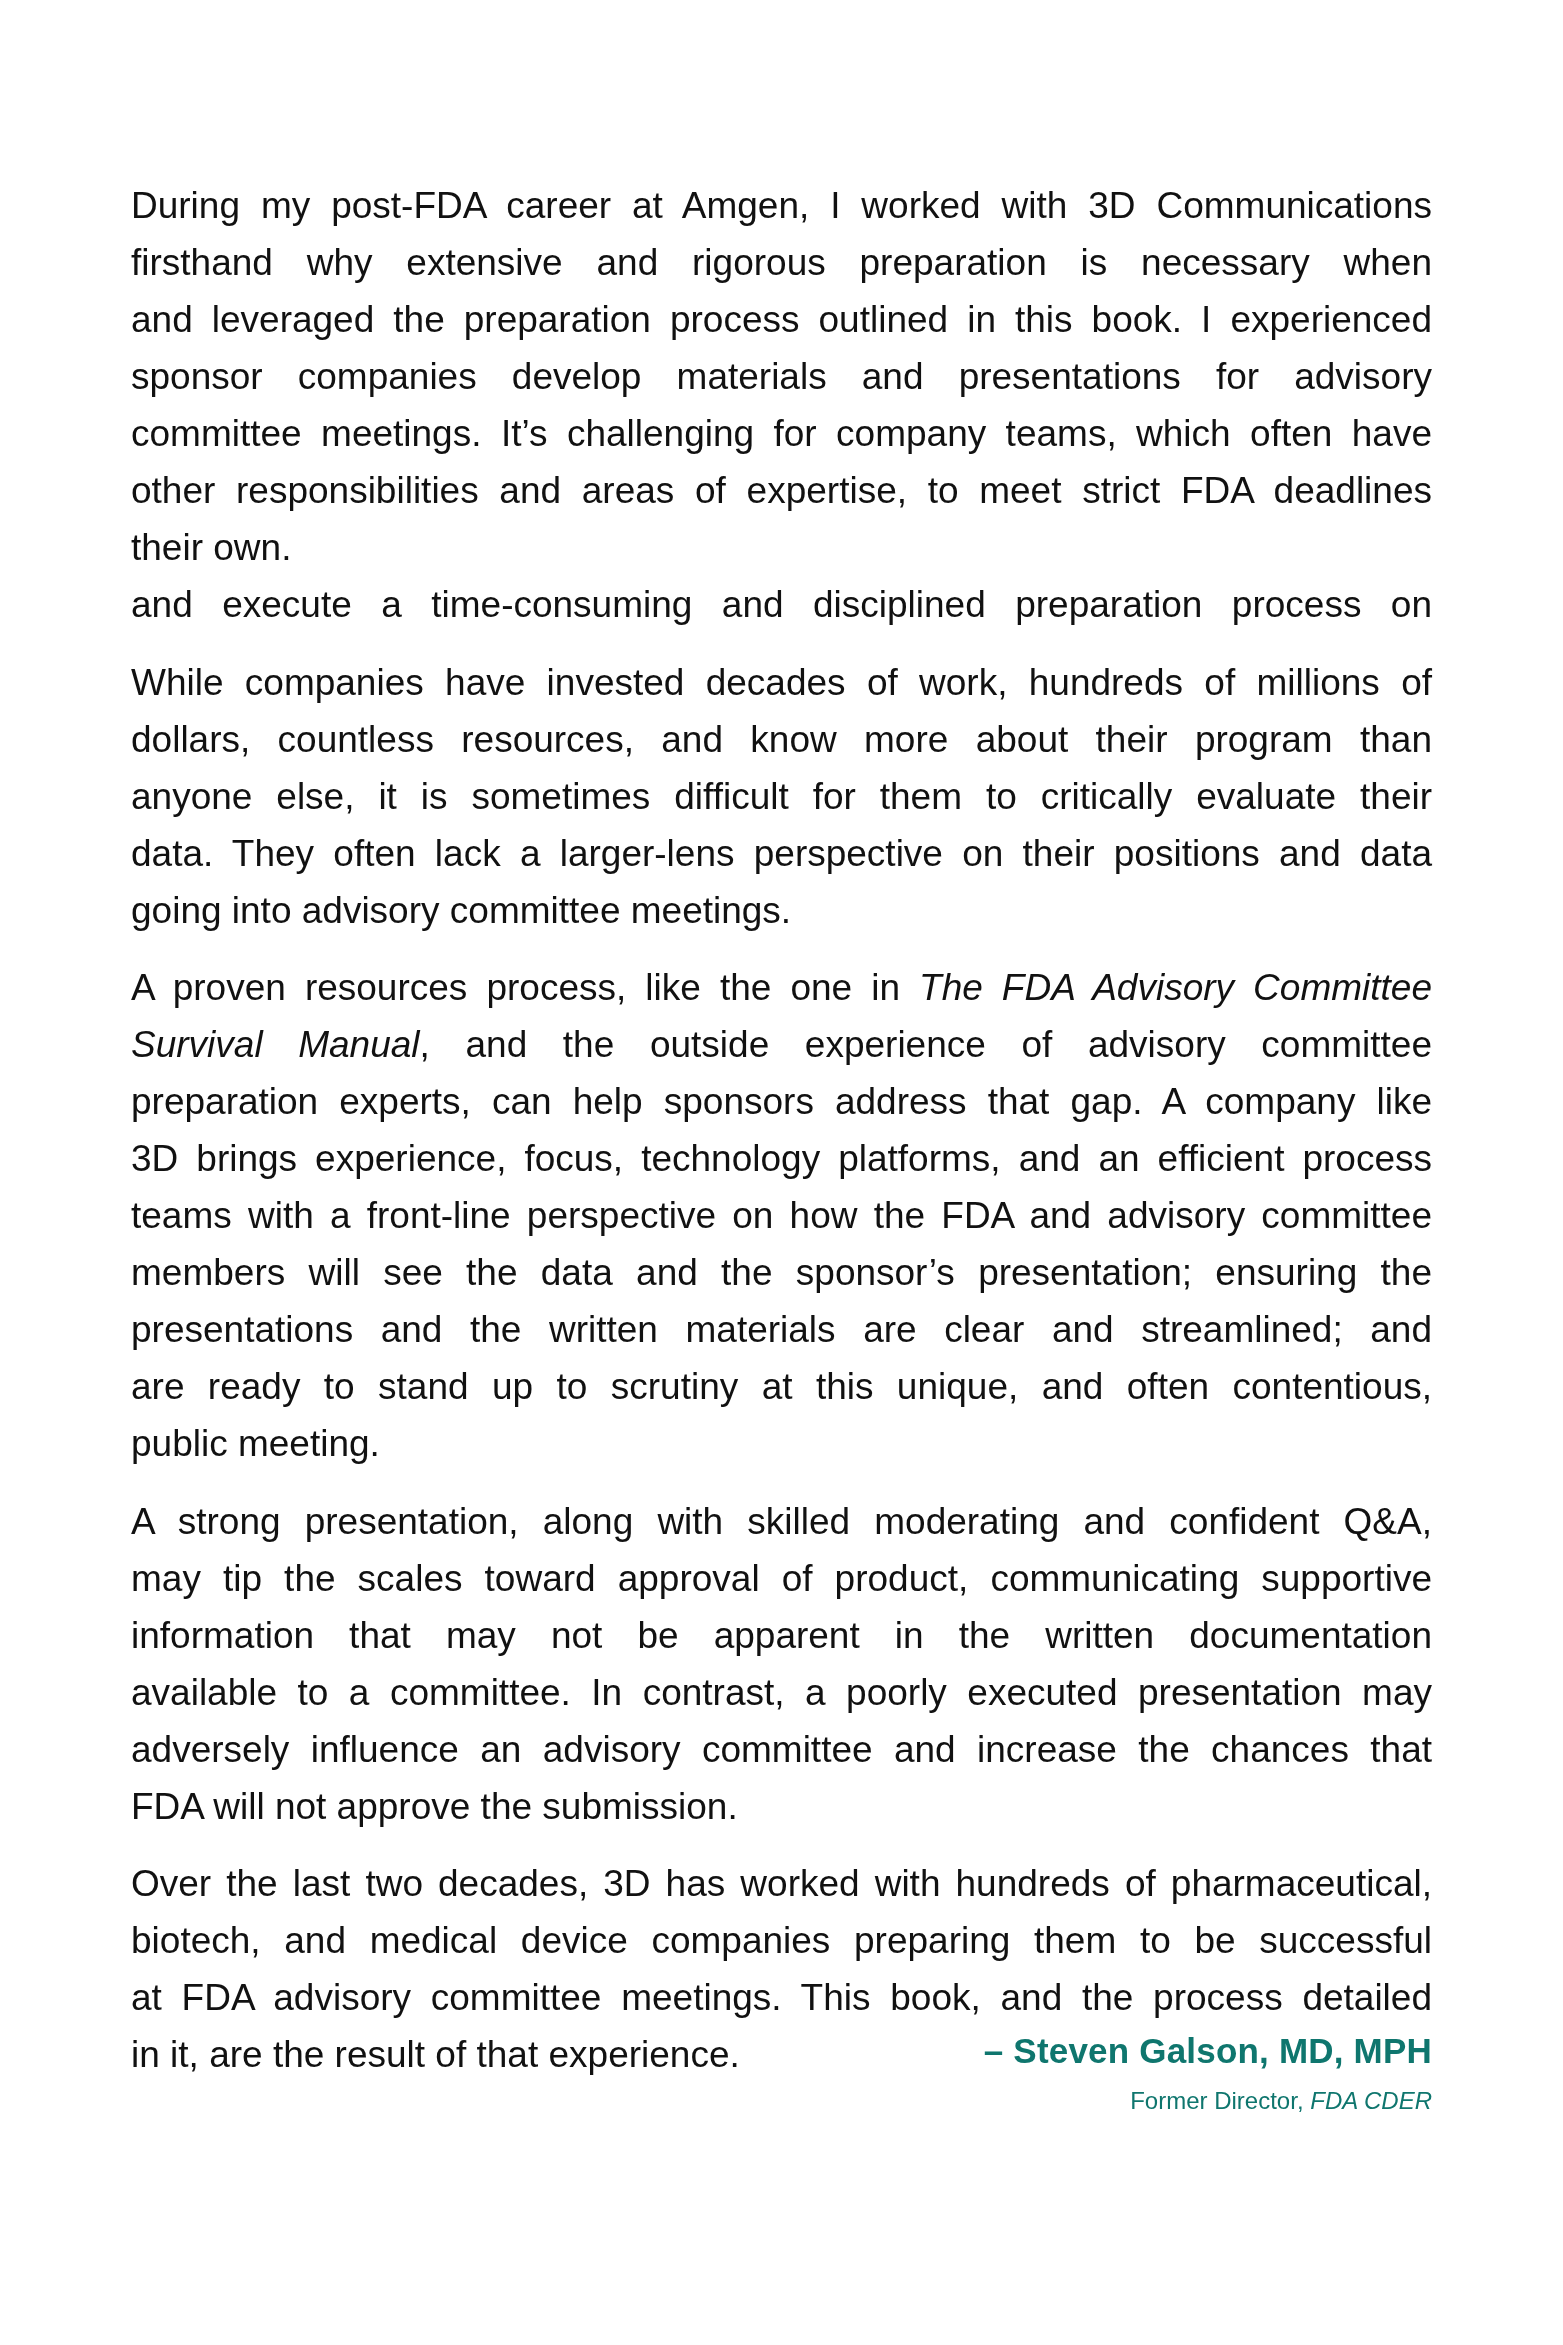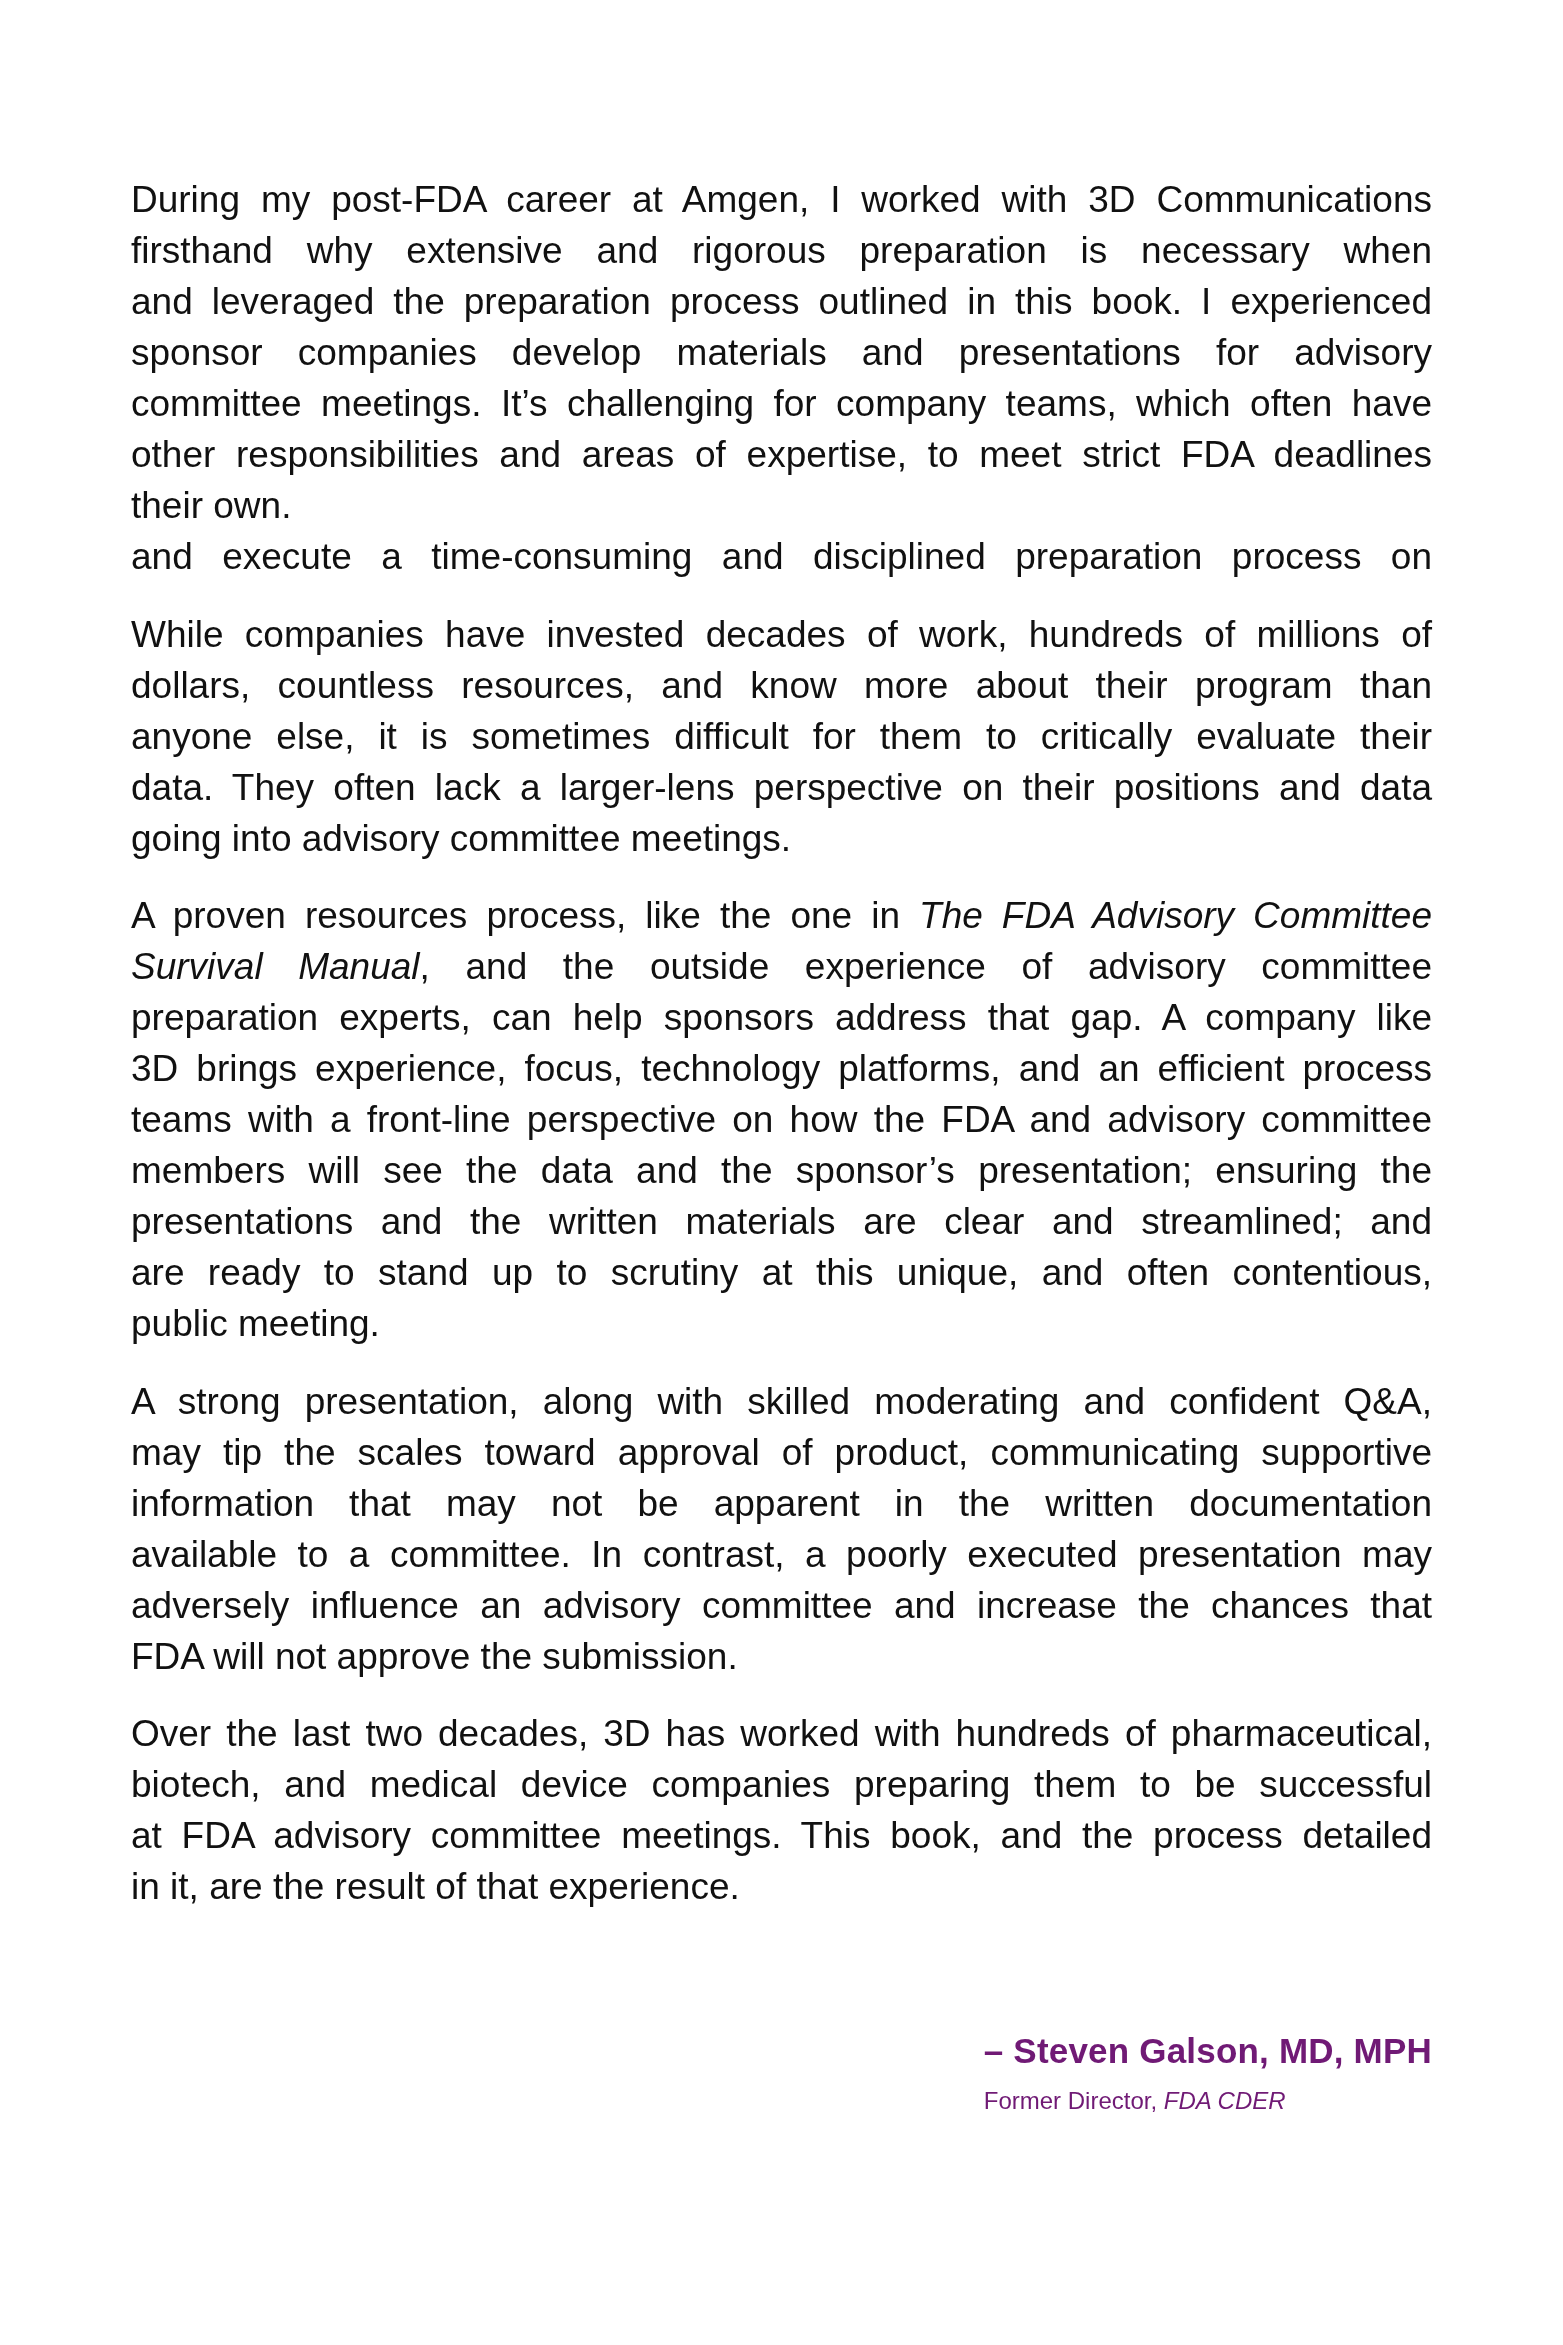--- a/index.html
+++ b/index.html
@@ -26,32 +26,34 @@
       font-size: 37px;
       line-height: 51px;
       color: #111111;
     }
     .line {
       display: block;
       height: 51px;
       white-space: nowrap;
       text-align: justify;
       text-align-last: justify;
+      margin-top: 6px;
     }
     .line.last {
       text-align: left;
       text-align-last: left;
     }
     .it { font-style: italic; }
     .signature {
       position: absolute;
       right: 131px;
       top: 2026px;
+      text-align: right;
       font-family: "Liberation Sans", sans-serif;
-      color: #701a75;
+      color: #0f766e;
     }
     .sig-name {
       font-size: 35px;
       font-weight: bold;
       line-height: 50px;
       letter-spacing: 0.2px;
     }
     .sig-title {
       font-size: 24px;
       font-weight: normal;

